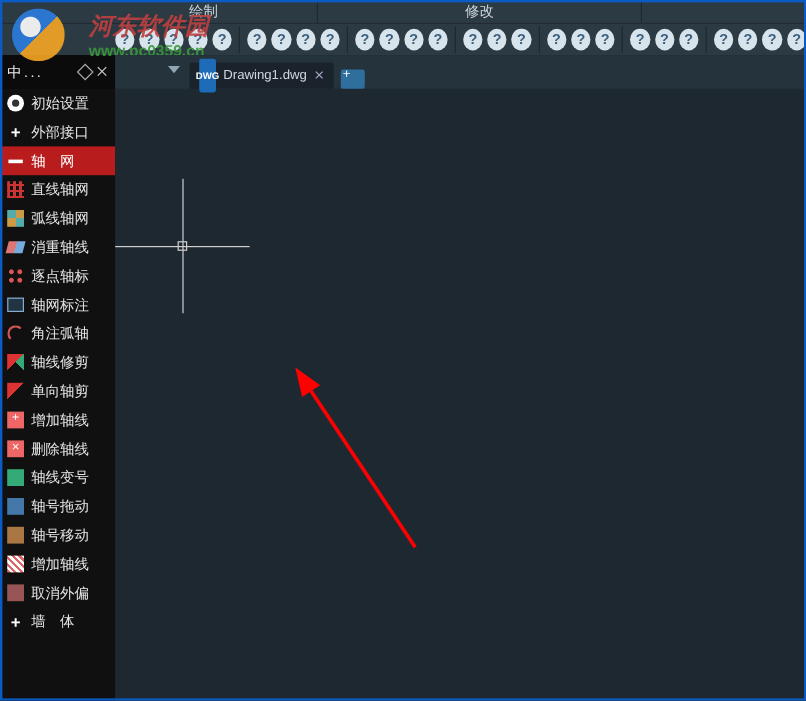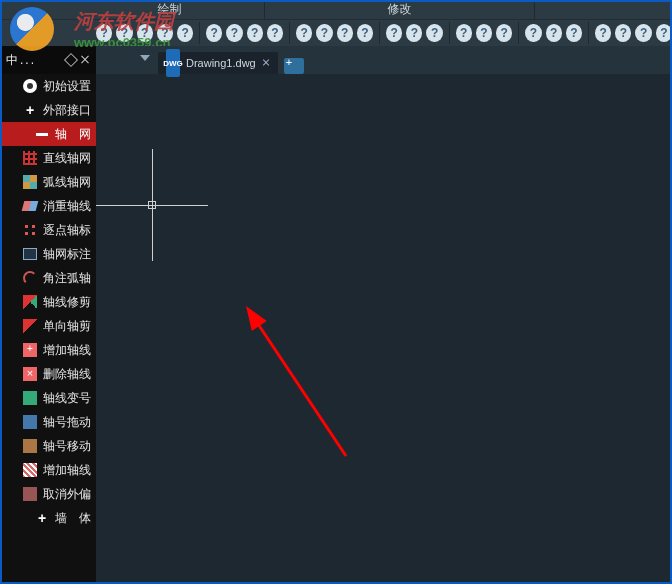--- a/index.html
+++ b/index.html
@@ -27,21 +27,21 @@
 
 .main { display: flex; height: calc(100% - 46px); }
 .sidebar { width: 96px; background: #101010; display: flex; flex-direction: column; }
 .sidebar-head { height: 28px; display: flex; align-items: center; padding: 0 6px; background: #0b0b0b; color: #eee; font-size: 12px; gap: 4px; }
 .sidebar-head .dots { flex:1; letter-spacing: 2px; }
 .close-icn { width: 10px; height: 10px; position: relative; }
 .close-icn::before, .close-icn::after { content:""; position:absolute; left:0; top:4px; width:10px; height:1px; background:#ccc; }
 .close-icn::before{ transform:rotate(45deg);} .close-icn::after{ transform:rotate(-45deg);}
 .pin-icn { width: 10px; height: 10px; border: 1px solid #aaa; transform: rotate(45deg); }
 
-.tool-item { height: 24px; display: flex; align-items: center; gap: 5px; padding: 0 5px; color: #e5e5e5; font-size: 12px; justify-content: flex-end; }
+.tool-item { height: 24px; display: flex; align-items: center; gap: 5px; padding: 0 5px; color: #e5e5e5; font-size: 12px; }
 .tool-item.active { background: #b91c1c; color: #fff; }
 .tool-icn { width: 16px; height: 16px; display: flex; align-items: center; justify-content: center; flex-shrink: 0; }
 
 
 .ic-gear { width:14px;height:14px;border-radius:50%;background:#fff;position:relative;}
 .ic-gear::after{content:"";position:absolute;inset:4px;border-radius:50%;background:#333;}
 .ic-plus { color:#fff; font-size:14px; font-weight:bold; line-height:1; }
 .ic-minus { width:12px;height:3px;background:#fff;}
 .ic-grid-r { width:14px;height:14px;background:repeating-linear-gradient(0deg,#c33 0 2px,transparent 2px 5px),repeating-linear-gradient(90deg,#c33 0 2px,transparent 2px 5px);}
 .ic-grid-b { width:14px;height:14px;background:conic-gradient(#c94 0 25%,#5aa 0 50%,#c94 0 75%,#5aa 0);}

